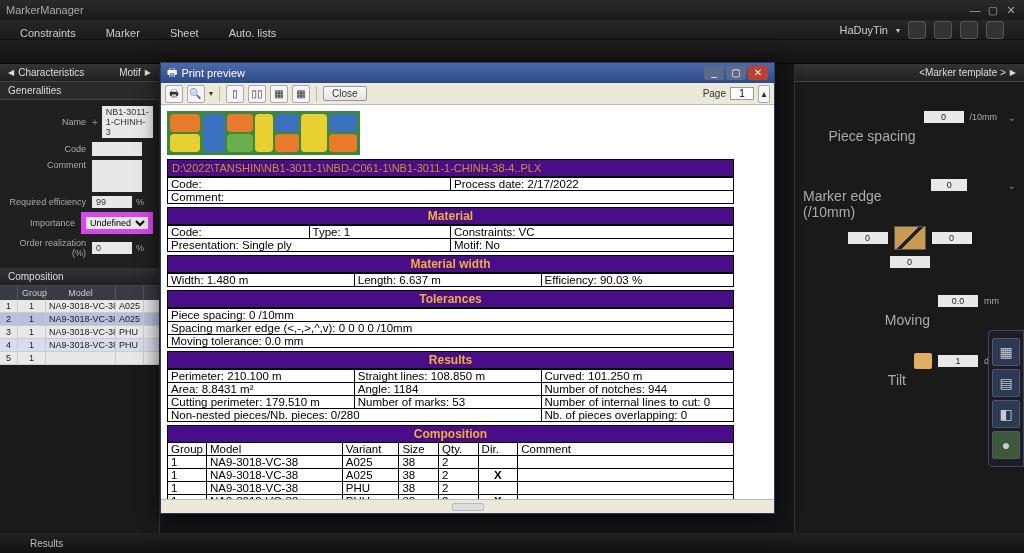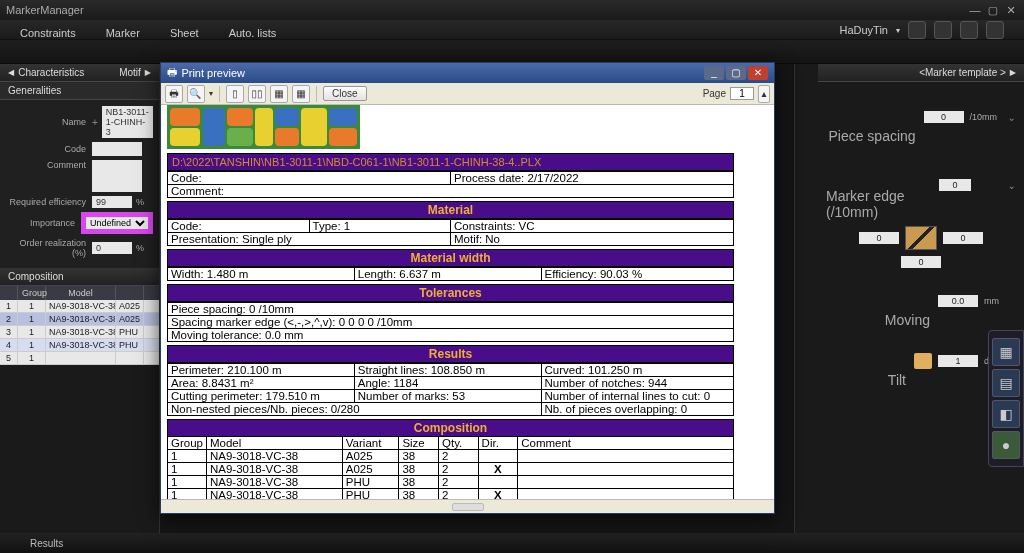--- a/index.html
+++ b/index.html
@@ -25,21 +25,21 @@
   .comp-head div { padding:2px 4px; border-right:1px solid #555; text-align:center; }
   .comp-row { display:flex; font-size:9px; background:#e8e8e8; color:#222; border-bottom:1px solid #ccc; }
   .comp-row.alt { background:#d8dcf0; }
   .comp-row.selected { background:#b8c0e0; }
   .comp-row div { padding:1px 3px; border-right:1px solid #ccc; overflow:hidden; white-space:nowrap; }
   .comp-col-n { width:18px; text-align:center; }
   .comp-col-g { width:28px; text-align:center; }
   .comp-col-m { width:70px; }
   .comp-col-a { width:28px; }
   .center { flex:1; background:#151515; position:relative; }
-  .right { width:230px; background:#1a1a1a; border-left:1px solid #333;padding-left:23px; }
+  .right { width:230px; background:#1a1a1a; border-left:1px solid #333; }
   .right-body { padding:8px; font-size:10px; }
   .right-row { display:flex; align-items:center; margin-bottom:6px; justify-content:flex-end; }
   .right-row label { color:#aaa; font-size:14px; margin-right:8px;margin-top:38px; }
   .right-row .val { background:#e8e8e8; color:#222; width:40px; text-align:center; padding:1px 0; font-size:9px; }
   .right-row .unit { margin-left:6px; font-size:9px; color:#aaa; width:32px; }
   .right-row .chev { margin-left:6px; font-size:10px; color:#888; }
   .swatch { width:32px; height:24px; background:linear-gradient(135deg,#c99a50 45%,#222 45% 55%,#c99a50 55%); border:1px solid #555; }
   .footer { position:absolute; bottom:0; left:0; right:0; height:20px; background:linear-gradient(#222,#111); display:flex; align-items:center; padding:0 30px; font-size:10px; color:#bbb; }
   .docktabs { position:absolute; right:0; top:330px; width:36px; background:rgba(30,30,40,.95); border:1px solid #445; border-radius:4px 0 0 4px; padding:4px 0; }
   .docktabs div { width:28px; height:28px; margin:3px auto; background:#2a3a55; border:1px solid #556; border-radius:2px; display:flex; align-items:center; justify-content:center; font-size:14px; }
@@ -49,21 +49,21 @@
   .dialog-title .wbtns { margin-left:auto; display:flex; }
   .dialog-title .wbtns span { width:20px; height:14px; margin-left:2px; text-align:center; font-size:10px; line-height:14px; }
   .dialog-title .wbtns .close { background:#c04030; border-radius:2px; }
   .dialog-title .wbtns .mm { background:#5a6a88; border-radius:2px; }
   .dialog-toolbar { height:22px; background:#ece9d8; border-bottom:1px solid #bbb; display:flex; align-items:center; padding:0 4px; gap:4px; font-size:10px; color:#333; }
   .dialog-toolbar .tbtn { width:18px; height:18px; border:1px solid #aaa; background:#f5f5f5; text-align:center; font-size:10px; line-height:16px; border-radius:2px;}
   .dialog-toolbar .sep { width:1px; height:16px; background:#bbb; margin:0 2px; }
   .dialog-toolbar .btn-close { border:1px solid #999; padding:1px 8px; background:linear-gradient(#fdfdfd,#e2e2e2); border-radius:2px; }
   .dialog-toolbar .page-area { margin-left:auto; display:flex; align-items:center; gap:4px; }
   .dialog-toolbar .page-area input { width:24px; font-size:10px; text-align:center; border:1px solid #999; }
-  .dialog-body { flex:1; overflow:auto; background:#fff; padding:0 40px 6px 6px; color:#000; font-size:11.5px; position:relative; }
+  .dialog-body { flex:1; overflow:auto; background:#fff; padding:6px 40px 6px 6px; color:#000; font-size:11.5px; position:relative; }
   .marker-thumb { width:193px; height:44px; background:#3a8a3a; position:relative; overflow:hidden; }
   .marker-thumb span { position:absolute; border-radius:4px; }
   .section-hdr { background:#4a0d8a; color:#f0b030; font-weight:bold; text-align:center; padding:1px 0; font-size:12px; margin-top:3px; border:1px solid #000;}
   .section-hdr.first { color:#d09020; font-size:11px; padding:2px 4px; text-align:left; font-weight:normal; margin-top:4px;}
   table.grid { width:100%; border-collapse:collapse; font-size:11.5px; }
   table.grid td { border:1px solid #000; padding:0 3px; vertical-align:top; }
   table.comp { width:100%; border-collapse:collapse; font-size:11.5px; }
   table.comp td, table.comp th { border:1px solid #000; padding:0 3px; font-weight:normal; text-align:left; }
   table.comp th { border-top:none; }
   .dialog-status { height:14px; background:#ece9d8; border-top:1px solid #bbb; position:relative;}

